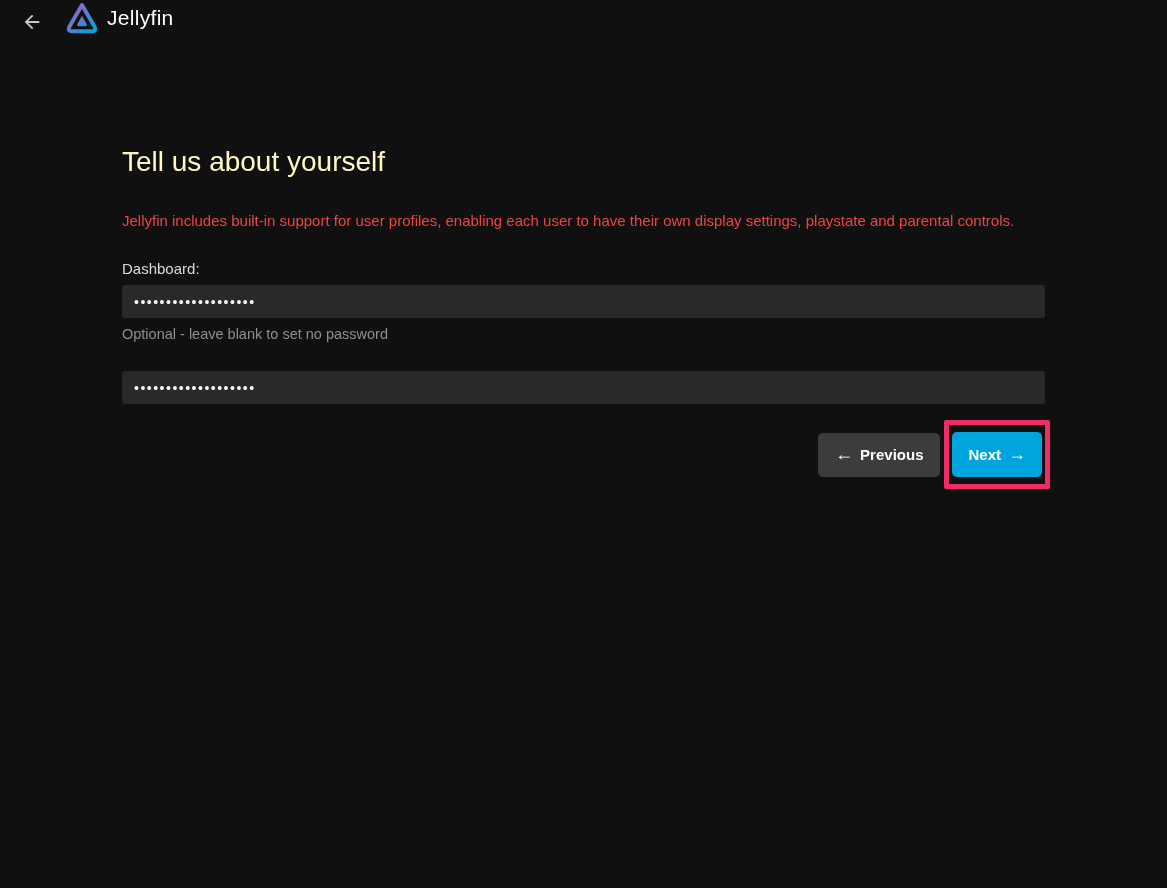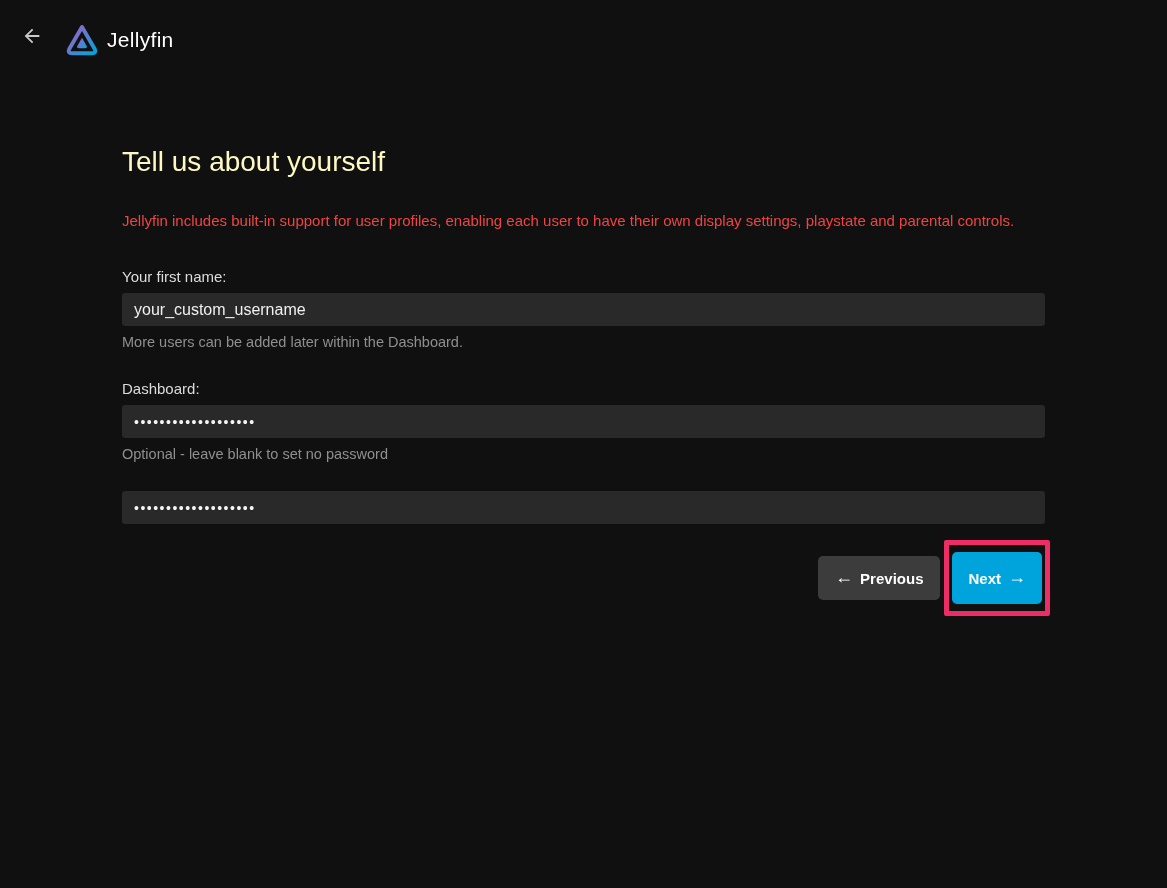--- a/index.html
+++ b/index.html
@@ -8,21 +8,21 @@
     background: #101010;
     font-family: "Liberation Sans", sans-serif;
     color: #ddd;
     overflow: hidden;
   }
 
   
   .app-header {
     height: 58px;
     display: flex;
-    align-items: flex-end;
+    align-items: flex-start;
     padding-left: 10px;
   }
   .back-btn {
     width: 44px; height: 44px;
     display: flex; align-items: center; justify-content: center;
     background: transparent; border: none; cursor: pointer;
     border-radius: 50%;
   }
   .logo-wrap {
     display: flex; align-items: center;
@@ -109,21 +109,21 @@
     color: #ffffff;
     cursor: pointer;
     white-space: nowrap;
   }
   .btn-previous {
     height: 44px;
     padding: 0 17px;
     background: #3c3c3c;
   }
   .btn-next {
-    height: 52px;
+    height: 45px;
     padding: 0 16px;
     background: #00a4dc;
   }
   .btn .arrow-glyph {
     font-size: 18px;
     font-weight: 400;
     line-height: 1;
     position: relative;
     top: -1px;
   }
@@ -161,25 +161,20 @@
       </svg>
     </span>
     <span class="wordmark">Jellyfin</span>
   </div>
 </header>
 
 <main class="wizard">
   <h1 class="page-title">Tell us about yourself</h1>
   <p class="page-description">Jellyfin includes built-in support for user profiles, enabling each user to have their own display settings, playstate and parental controls.</p>
 
-  <div class="field first">
-    <label>Your first name:</label>
-    <input type="text" value="your_custom_username" style="">
-    <div class="helper">More users can be added later within the Dashboard.</div>
-  </div>
 
   <div class="field">
     <label>Dashboard:</label>
     <input type="text" class="password" value="•••••••••••••••••••" style="">
     <div class="helper">Optional - leave blank to set no password</div>
   </div>
 
   <div class="field">
     <input type="text" class="password" value="•••••••••••••••••••" style="">
   </div>

